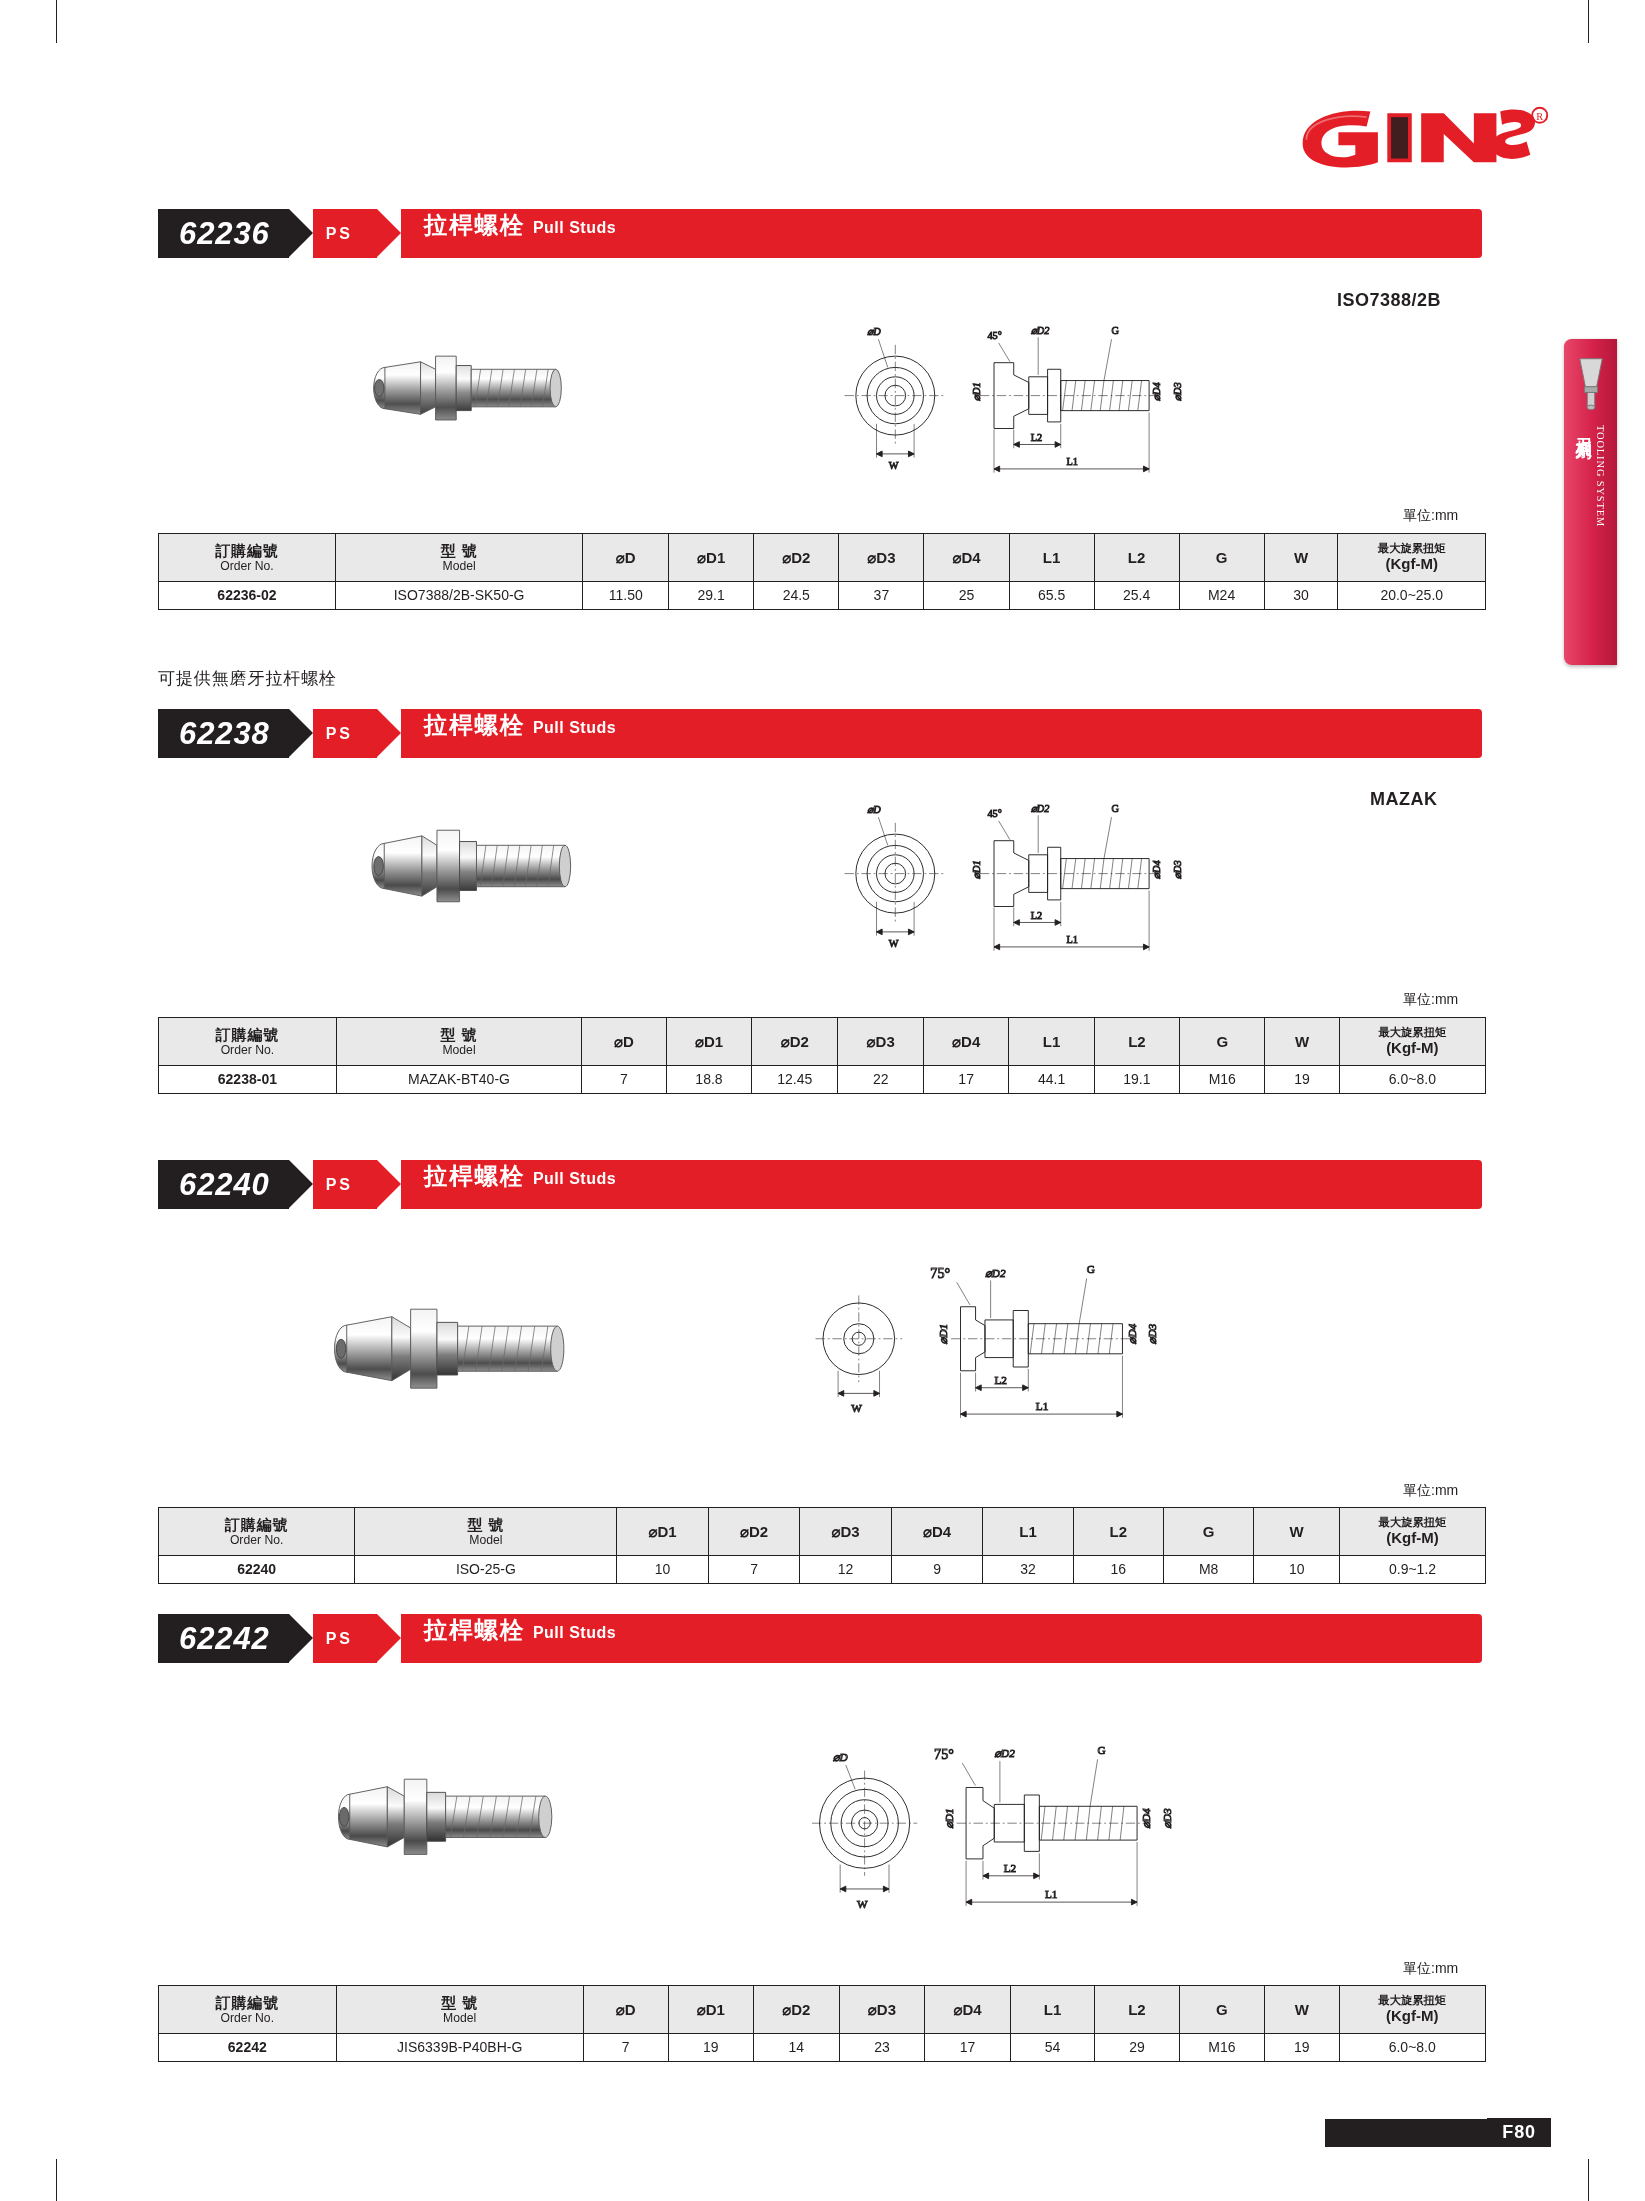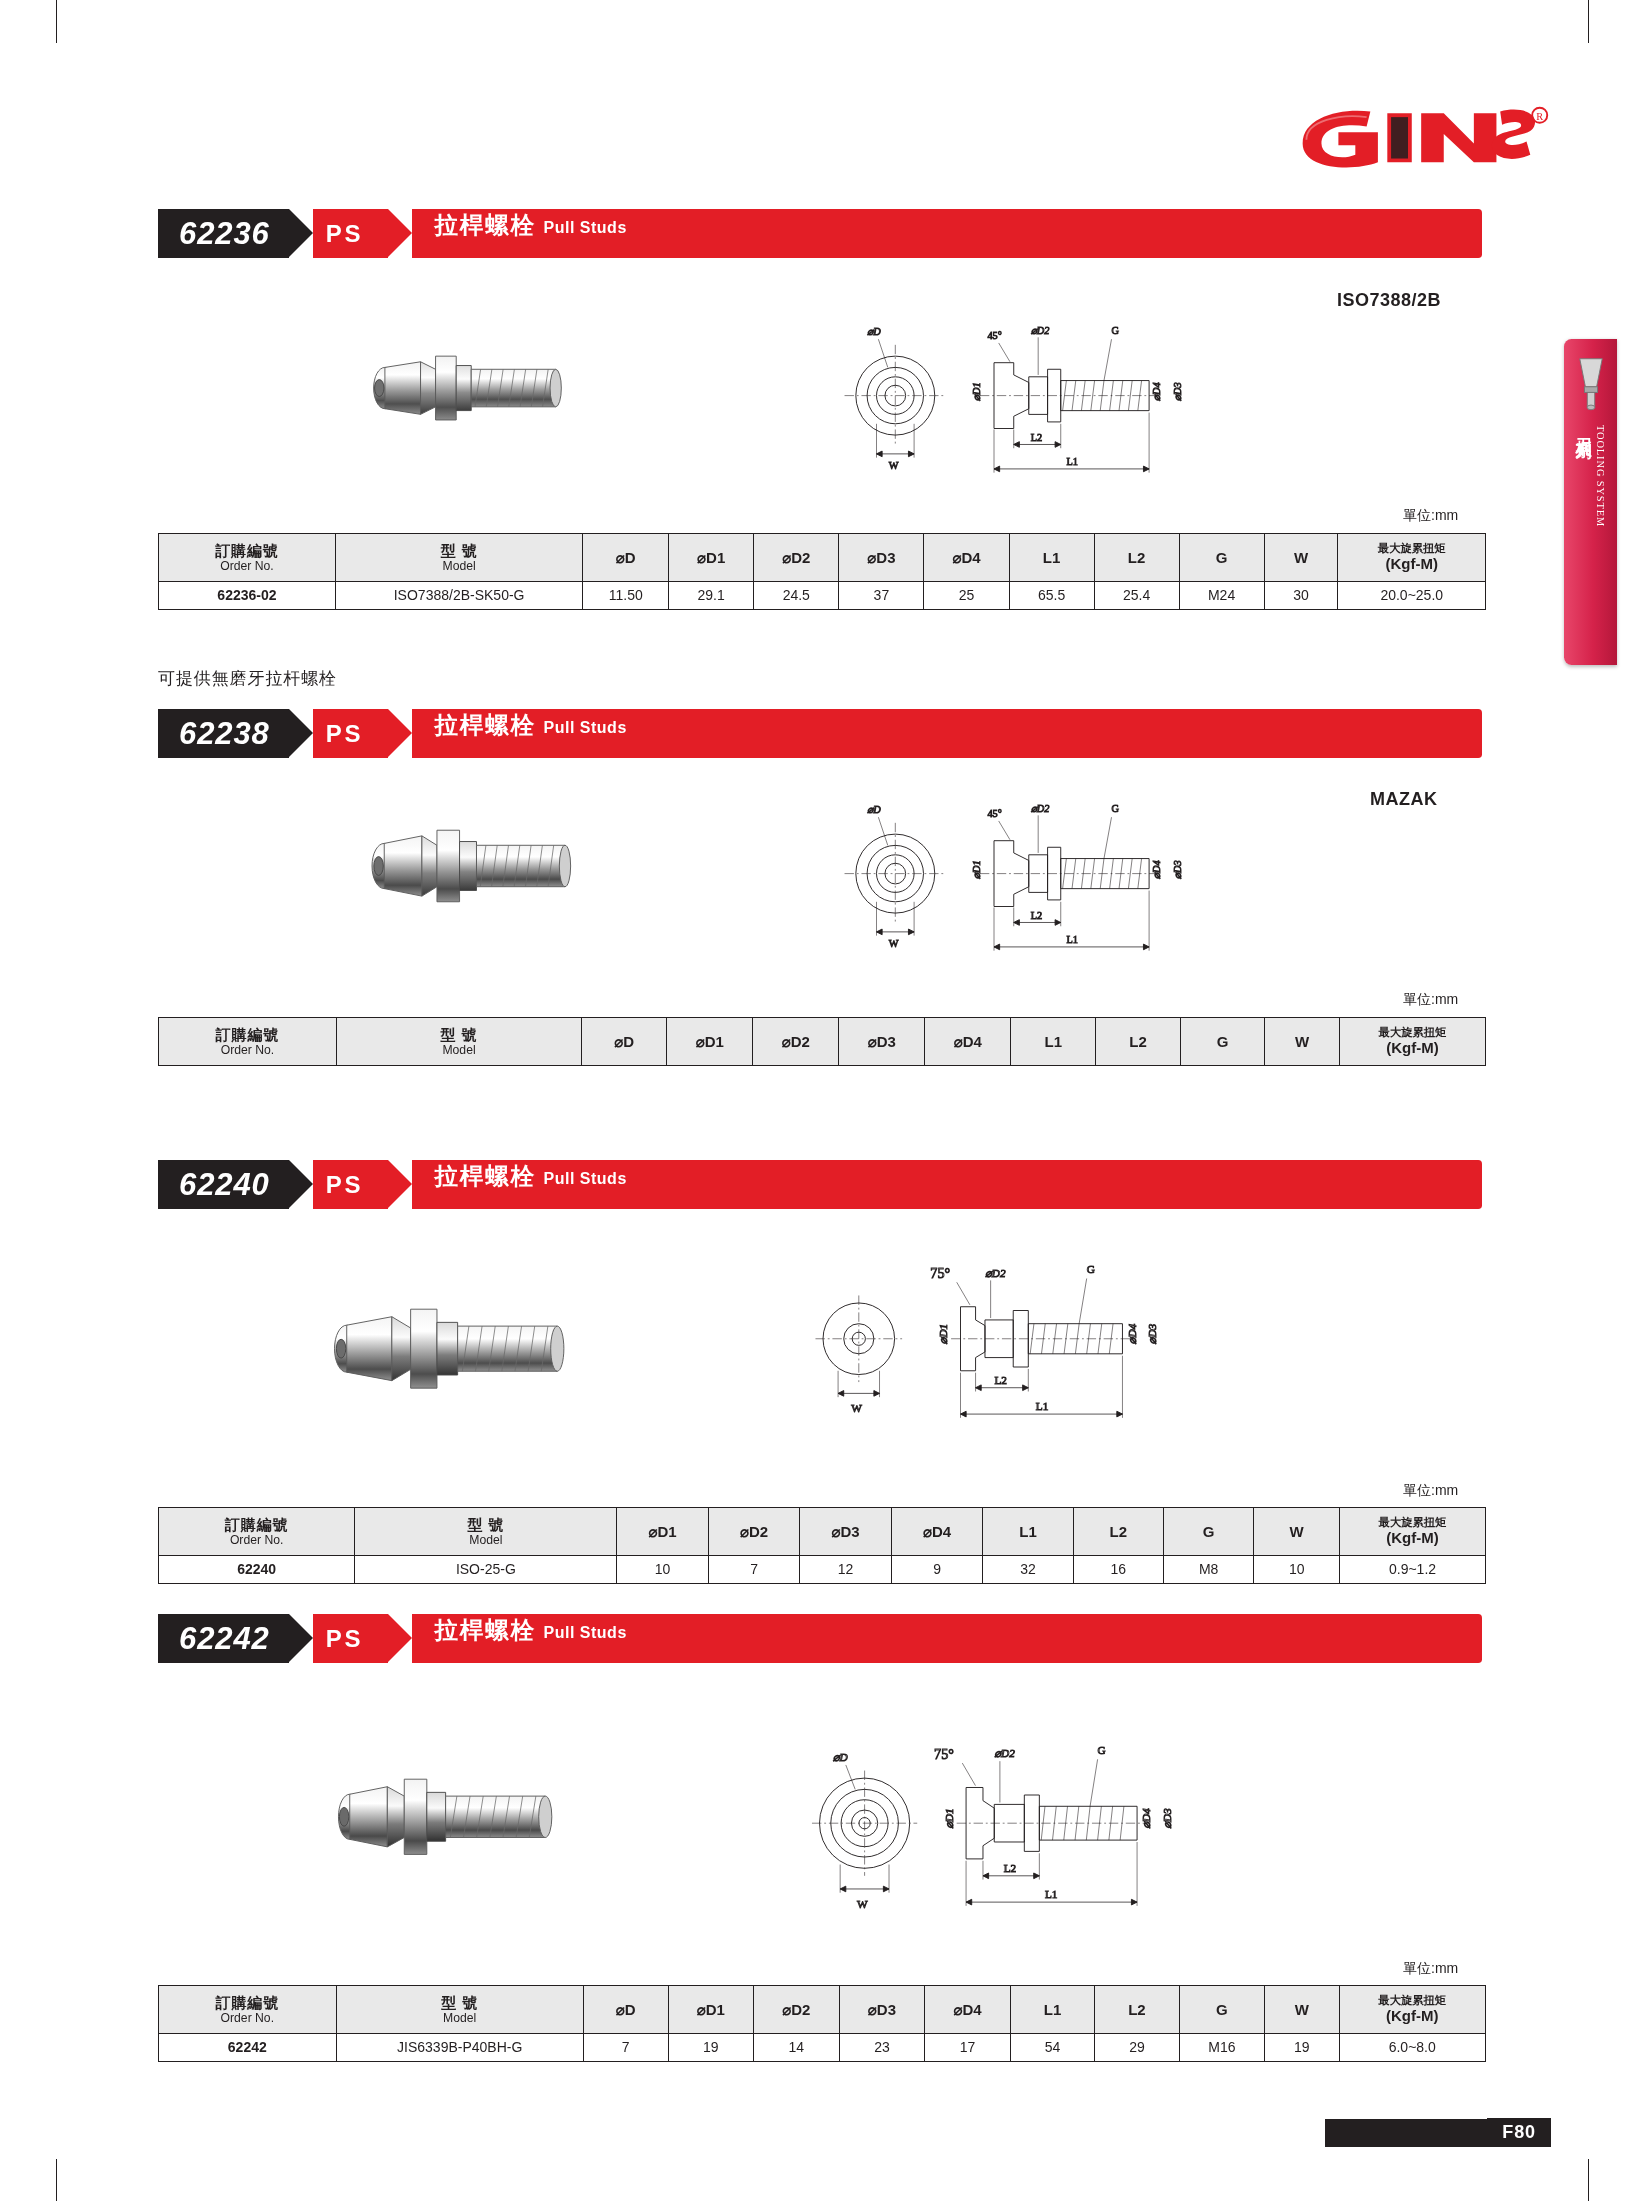--- a/index.html
+++ b/index.html
@@ -50,21 +50,21 @@
   .banner .num{
     background:#231f20;color:#ffffff;font-size:31px;font-weight:bold;
     display:flex;align-items:center;padding:0 19px 0 21px;font-style:italic;
     letter-spacing:0.9px;
   }
   .banner .num-arrow{
     width:0;height:0;border-left:24.5px solid #231f20;
     border-top:24.5px solid transparent;border-bottom:24.5px solid transparent;
   }
   .banner .ps{
-    background:#e31e26;color:#ffffff;font-size:24px;font-weight:bold;
+    background:#e31e26;color:#ffffff;font-size:16px;font-weight:bold;
     display:flex;align-items:center;padding:0 24.5px 0 13px;letter-spacing:2.8px;
   }
   .banner .ps-arrow{
     width:0;height:0;border-left:24.5px solid #e31e26;
     border-top:24.5px solid transparent;border-bottom:24.5px solid transparent;
   }
   .banner .title{
     background:#e31e26;color:#ffffff;display:flex;align-items:baseline;
     padding:0 22.6px 0 22.6px;flex:1;
   }
@@ -441,20 +441,34 @@
         <th style="width:83px"><span class="sym">L2</span></th>
         <th style="width:83px"><span class="sym">G</span></th>
         <th style="width:72px"><span class="sym">W</span></th>
         <th style="width:149px">
           <span class="small">最大旋累扭矩</span>
           <span class="sym">(Kgf-M)</span>
         </th>
       </tr>
     </thead>
     <tbody>
+      <tr>
+        <td class="ord">62238-01</td>
+        <td>MAZAK-BT40-G</td>
+        <td>7</td>
+        <td>18.8</td>
+        <td>12.45</td>
+        <td>22</td>
+        <td>17</td>
+        <td>44.1</td>
+        <td>19.1</td>
+        <td>M16</td>
+        <td>19</td>
+        <td>6.0~8.0</td>
+      </tr>
     </tbody>
   </table>
 
   <div class="banner" style="top:1160px;width:1324px;">
     <div class="num">62240</div>
     <div class="num-arrow"></div>
     <div class="ps">PS</div>
     <div class="ps-arrow"></div>
     <div class="title">
       <span class="zh">拉桿螺栓</span>

